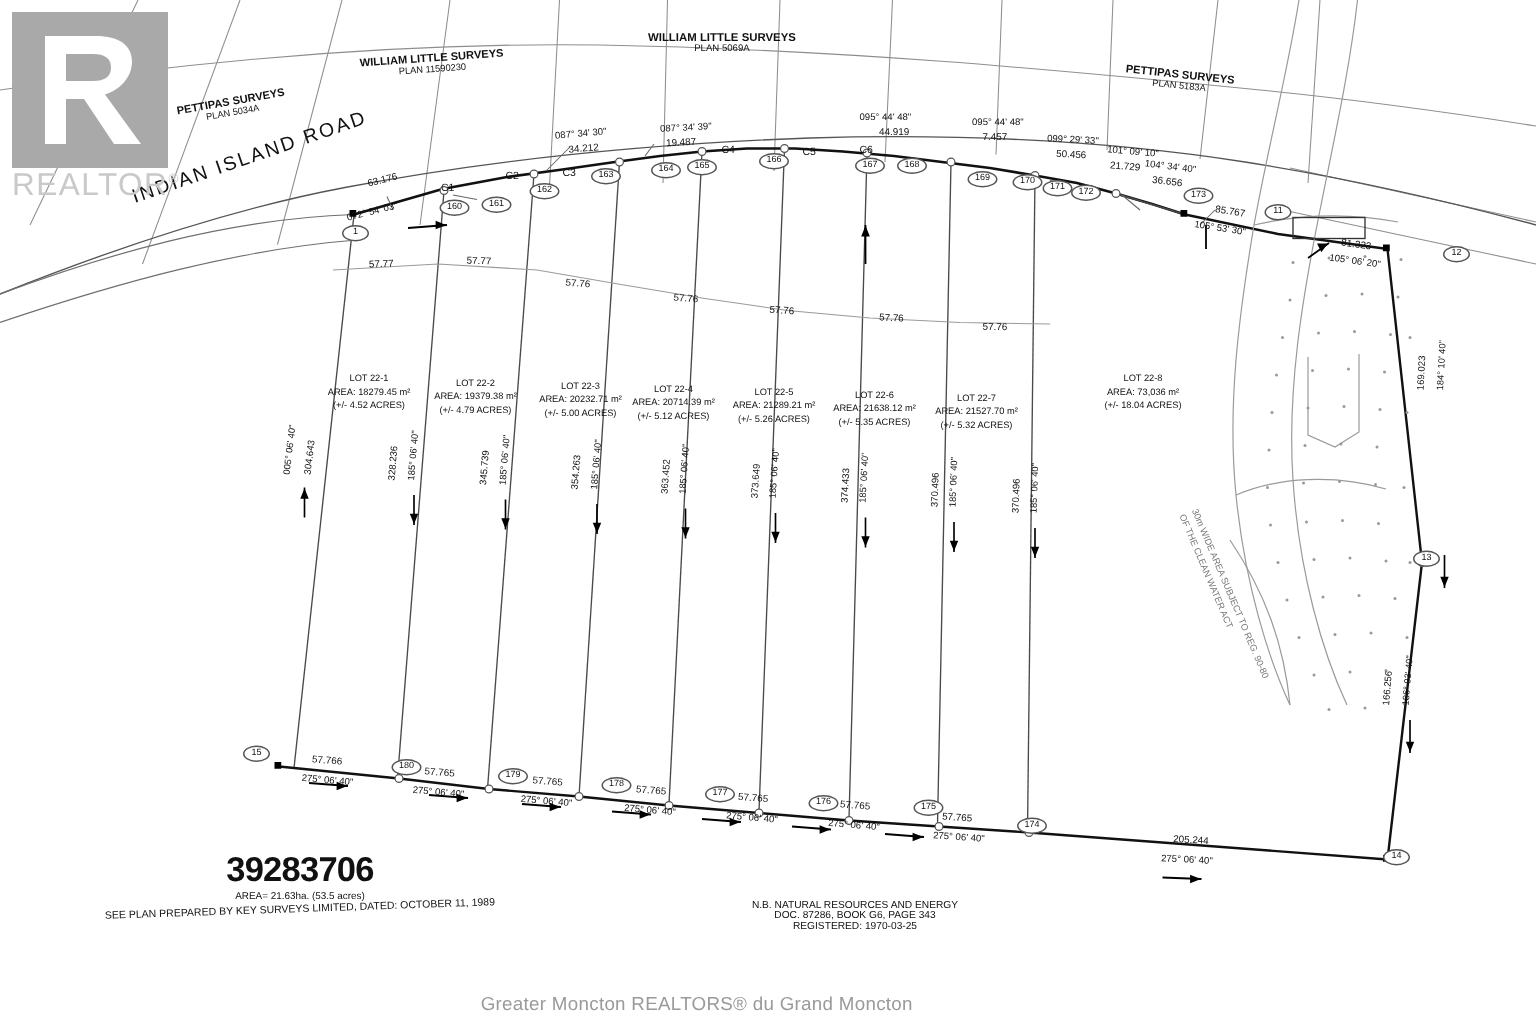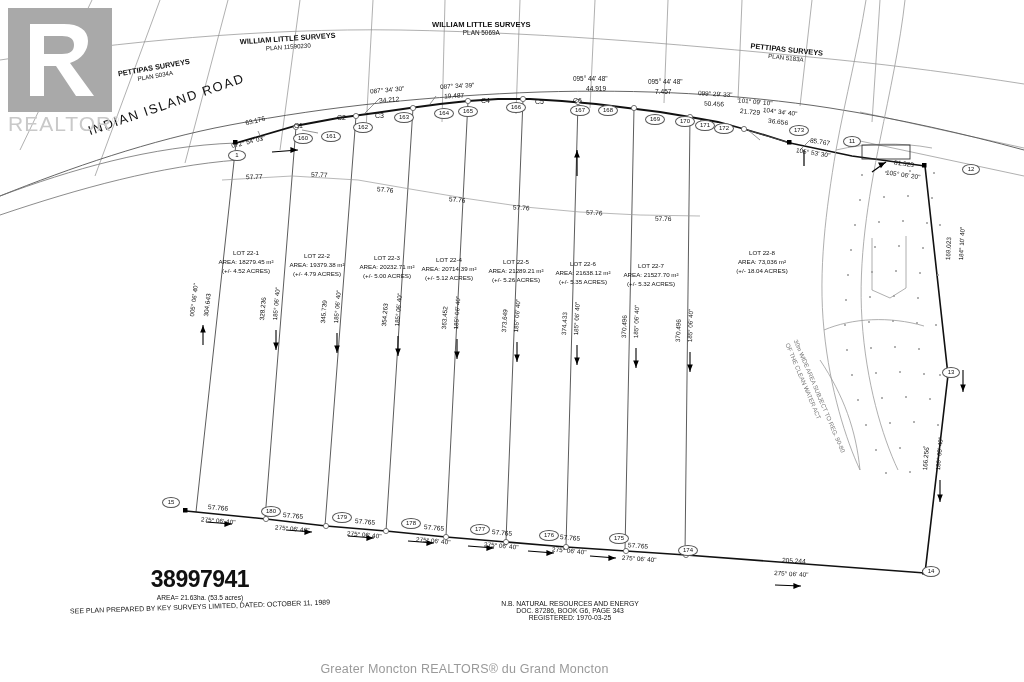--- a/index.html
+++ b/index.html
@@ -442,21 +442,21 @@
 <div class="lbl" style="left:628px;top:542px;font-size:6.6px;transform:rotate(4deg);">57.765</div>
 <div class="lbl" style="left:622px;top:555px;font-size:6.4px;transform:rotate(4deg);">275° 06' 40"</div>
 
 <div class="lbl" style="left:782px;top:557px;font-size:6.6px;transform:rotate(3deg);">205.244</div>
 <div class="lbl" style="left:774px;top:570px;font-size:6.4px;transform:rotate(3deg);">275° 06' 40"</div>
 
 <div class="lbl" style="left:800px;top:338px;font-size:6.2px;width:130px;white-space:normal;line-height:9px;color:#777;
      transform:rotate(67deg);transform-origin:left top;">30m WIDE AREA SUBJECT TO REG. 90-80 OF THE CLEAN WATER ACT</div>
 
 <div class="pid" style="left:60px;top:566px;width:280px;">
-  <div style="font-size:23px;font-weight:bold;letter-spacing:-0.5px;">38997941</div>
+  <div style="font-size:23px;font-weight:bold;letter-spacing:-0.5px;">39283706</div>
   <div style="font-size:6.6px;margin-top:1px;">AREA= 21.63ha. (53.5 acres)</div>
   <div style="font-size:7px;margin-top:2px;transform:rotate(-2deg);">SEE PLAN PREPARED BY KEY SURVEYS LIMITED, DATED: OCTOBER 11, 1989</div>
 </div>
 
 <div class="pid" style="left:400px;top:598px;width:340px;">
   <div style="font-size:6.8px;margin-top:1.5px;">N.B. NATURAL RESOURCES AND ENERGY</div>
   <div style="font-size:6.8px;">DOC. 87286, BOOK G6, PAGE 343</div>
   <div style="font-size:6.8px;">REGISTERED: 1970-03-25</div>
 </div>
 

